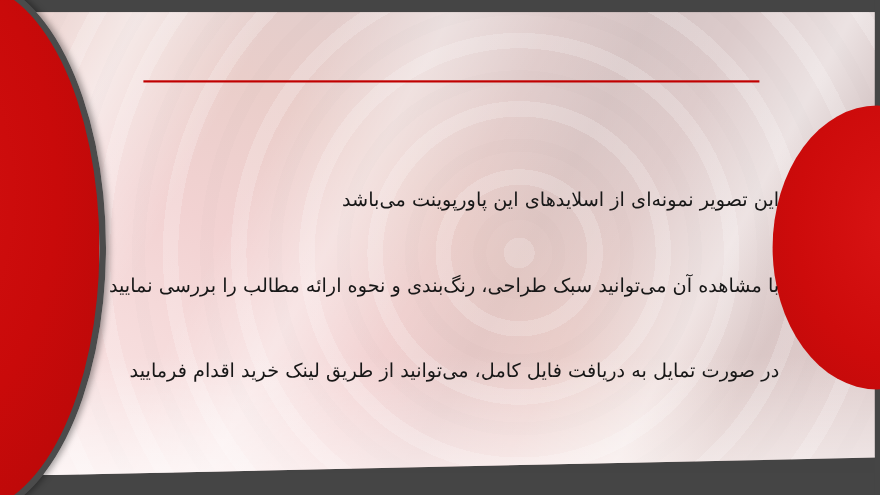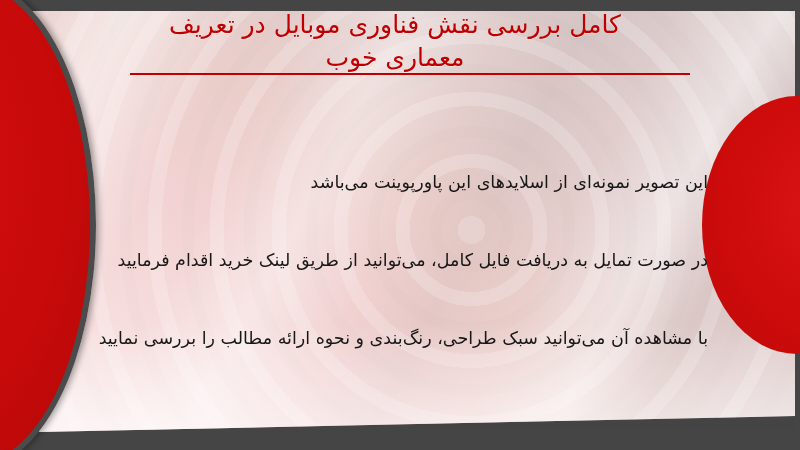--- a/index.html
+++ b/index.html
@@ -117,25 +117,21 @@
   <div class="frame-band" id="band-top"></div>
   <div class="frame-band" id="band-bottom"></div>
   <div class="frame-band" id="band-left"></div>
   <div class="frame-band" id="band-right"></div>
 
   <div id="panel"></div>
 
   <div id="ellipse-right"></div>
   <div id="ellipse-left"></div>
 
-  <div id="title-block">
-    <div class="title-line">کامل بررسی نقش فناوری موبایل در تعریف</div>
-    <div class="title-line">معماری خوب</div>
-  </div>
   <div id="title-rule"></div>
 
   <div id="body-block">
     <div class="body-line">این تصویر نمونه‌ای از اسلایدهای این پاورپوینت می‌باشد</div>
+    <div class="body-line">با مشاهده آن می‌توانید سبک طراحی، رنگ‌بندی و نحوه ارائه مطالب را بررسی نمایید</div>
     <div class="body-line">در صورت تمایل به دریافت فایل کامل، می‌توانید از طریق لینک خرید اقدام فرمایید</div>
-    <div class="body-line">با مشاهده آن می‌توانید سبک طراحی، رنگ‌بندی و نحوه ارائه مطالب را بررسی نمایید</div>
   </div>
 
 </div>
 
 </body></html>

